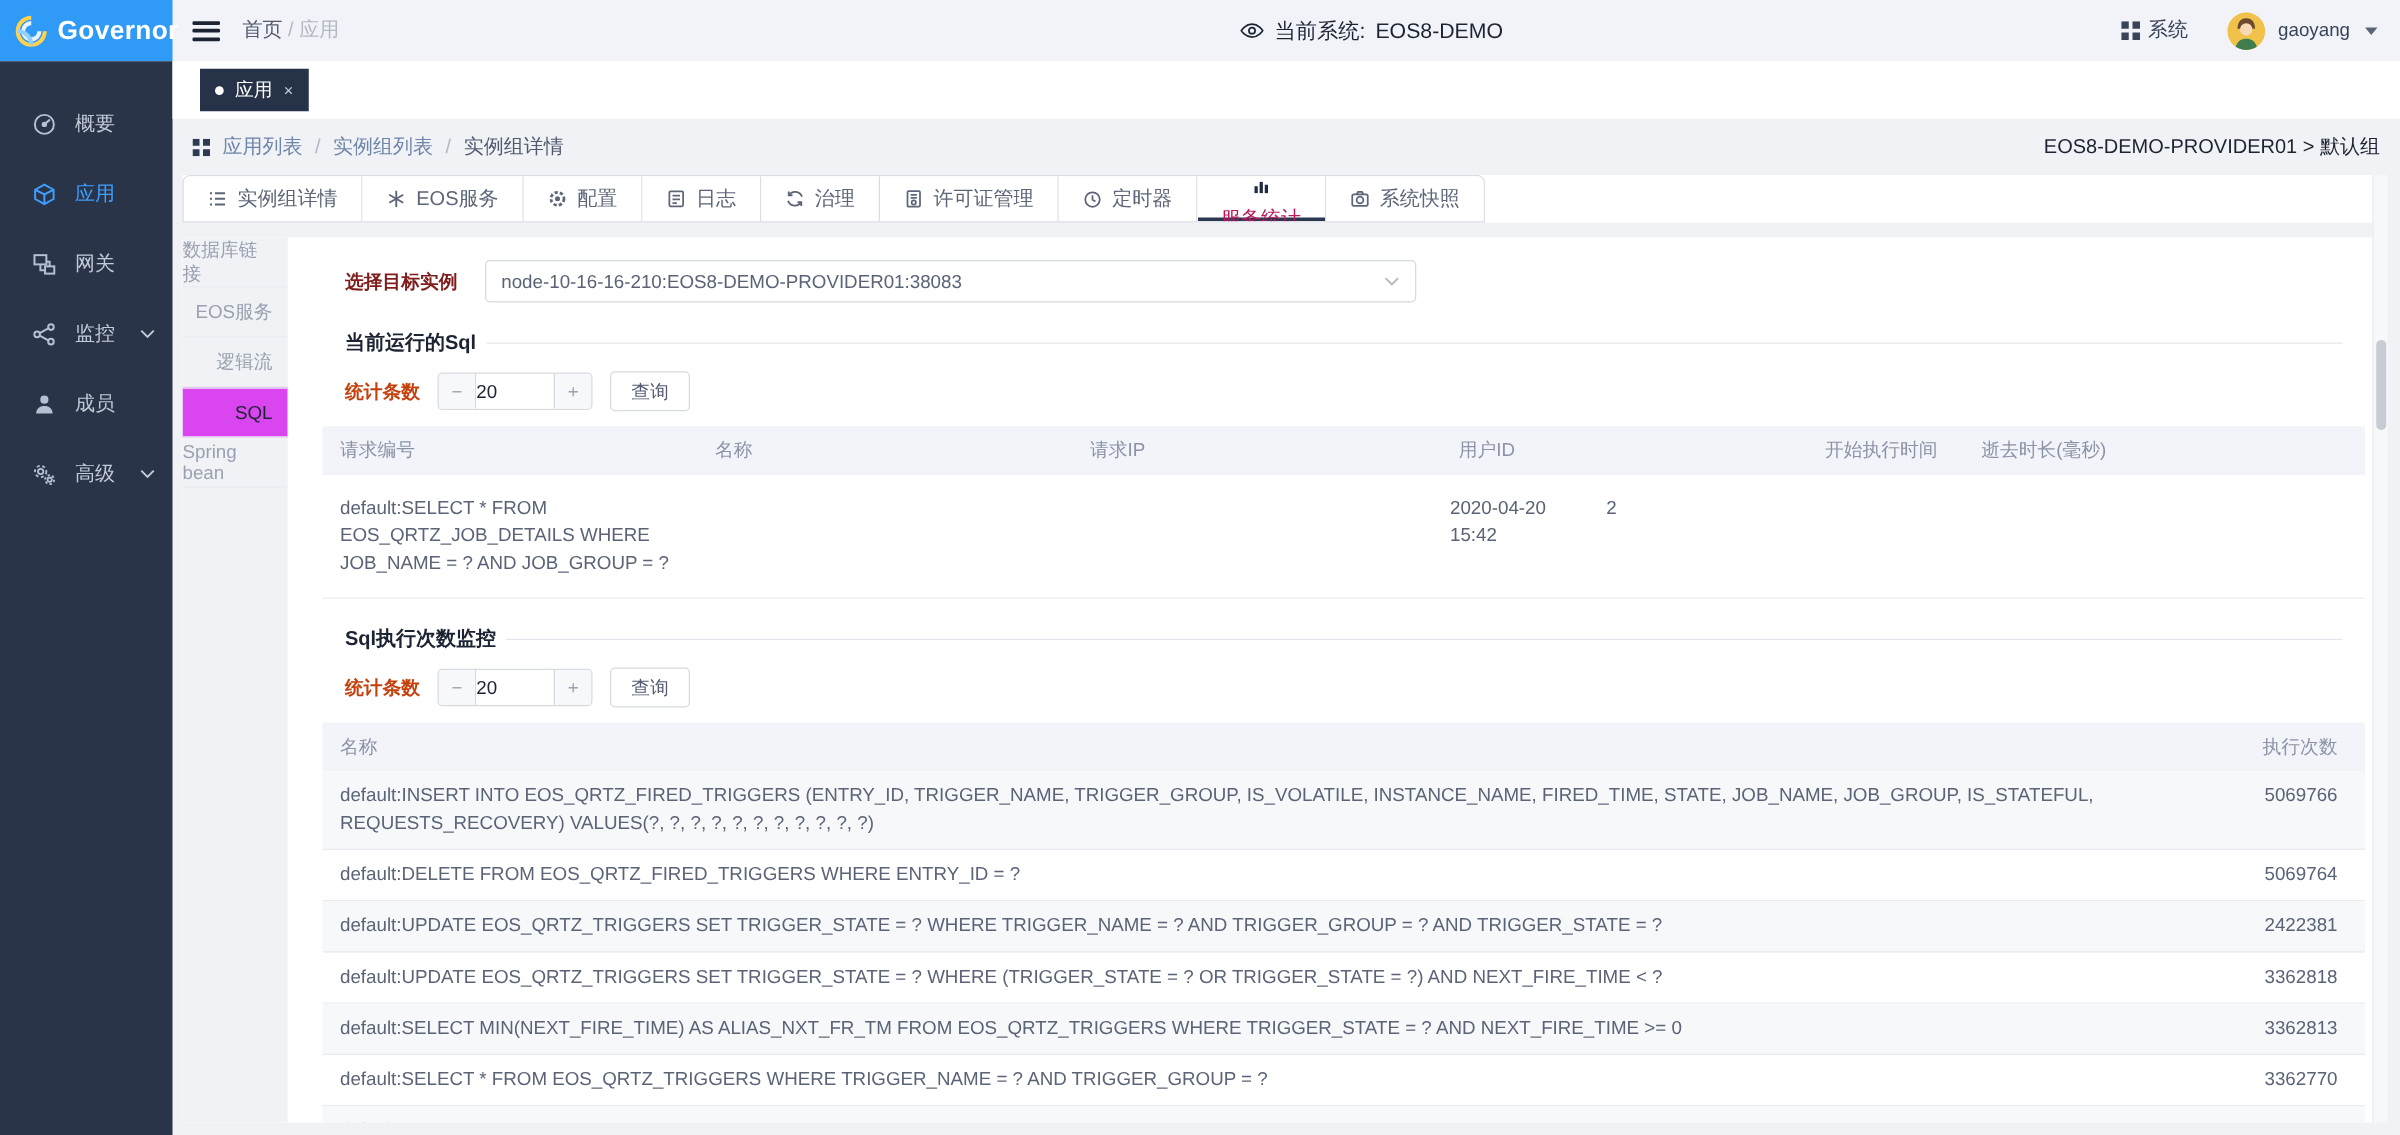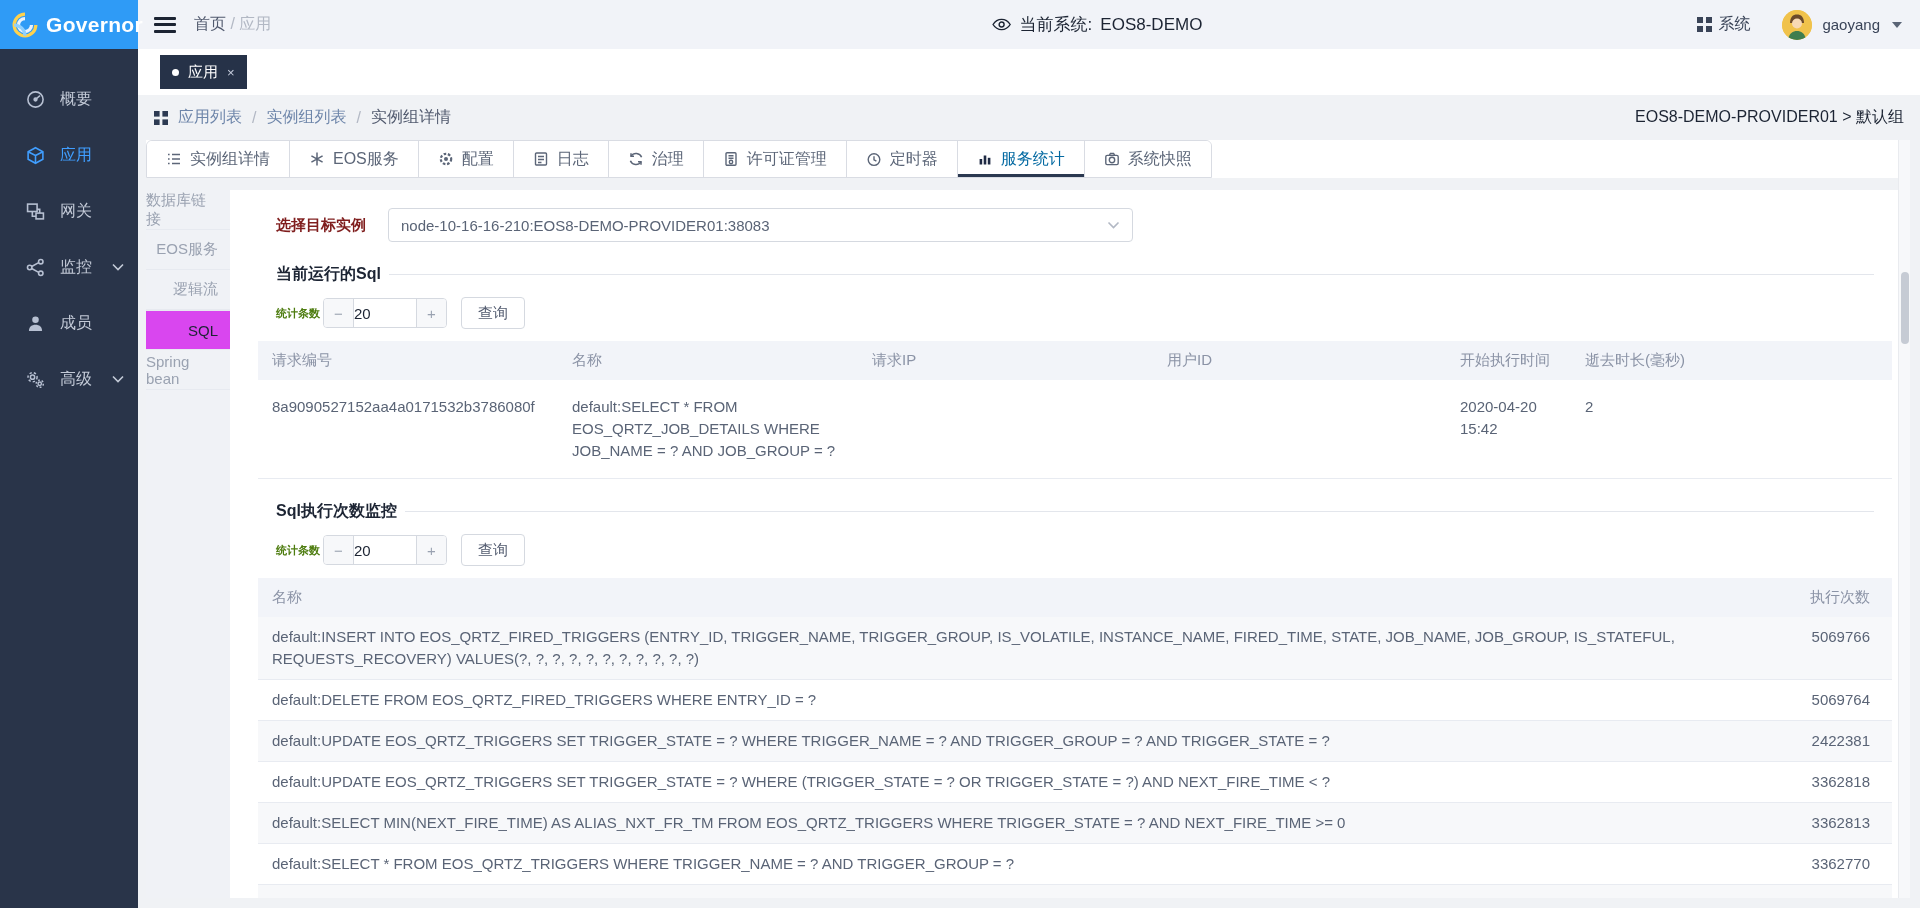--- a/index.html
+++ b/index.html
@@ -52,21 +52,21 @@
   .crumb-cur { color:#515a6e; }
   .crumb-context { margin-left:auto; color:#1c2433; font-size:16px; }
 
   
   .content-pad { flex:1; padding:0 16px 0 8px; display:flex; flex-direction:column; min-height:0; }
   .tabs-row { height:38px; background:#fff; display:flex; align-items:stretch; }
   .tabs-set { display:flex; border:1px solid #d9dce3; border-radius:6px 6px 0 0; overflow:hidden; }
   .tab { display:flex; align-items:center; gap:8px; padding:0 19px; font-size:16px; color:#5c6678;
     border-right:1px solid #d9dce3; cursor:pointer; background:#fff; }
   .tab:last-child { border-right:none; }
-  .tab.active { color:#0369a1; box-shadow:inset 0 -3px 0 0 #2b3950; }
+  .tab.active { color:#be185d; box-shadow:inset 0 -3px 0 0 #2b3950;flex-direction:column; }
   .tab .ticon { color:#5c6678; }
   .tab.active .ticon { color:#1f2a44; }
 
   .gap12 { height:12px; }
 
   
   .card { flex:1; background:#fff; display:flex; min-height:0; overflow:hidden; margin-bottom:10px; }
   .subnav { width:84px; background:#f0f2f6; flex-shrink:0; }
   .subnav-item { height:40px; display:flex; align-items:center; justify-content:flex-end; padding-right:12px;
     color:#9aa2b1; font-size:15px; cursor:pointer; border-bottom:1px solid #e7eaf0; background:#f0f2f6; }
@@ -78,21 +78,21 @@
   .select-label { font-weight:bold; color:#7f1d1d; font-size:15px; width:112px; }
   .select-box { width:745px; height:34px; border:1px solid #d5d9e0; border-radius:4px; background:#fff;
     display:flex; align-items:center; padding:0 12px; font-size:15px; color:#5a6476; cursor:pointer; }
   .select-box .chev { margin-left:auto; color:#b2b8c4; }
 
   .section-title { display:flex; align-items:center; margin-top:22px; }
   .section-title .st-text { font-weight:bold; font-size:16px; color:#1c2433; white-space:nowrap; }
   .section-title .st-line { flex:1; height:1px; background:#e3e6ec; margin-left:8px; }
 
   .controls { display:flex; align-items:center; margin-top:12px; }
-  .ctl-label { font-weight:bold; font-size:11px; color:#4d7c0f; margin-right:3px; }
+  .ctl-label { font-weight:bold; font-size:15px; color:#c2410c; margin-right:14px; }
   .stepper { display:flex; height:30px; border:1px solid #d5d9e0; border-radius:4px; overflow:hidden; }
   .step-btn { width:30px; display:flex; align-items:center; justify-content:center; background:#f7f8fa;
     color:#9aa2b1; font-size:15px; cursor:pointer; }
   .step-btn.minus { border-right:1px solid #d5d9e0; }
   .step-btn.plus { border-left:1px solid #d5d9e0; }
   .step-input { width:62px; border:none; outline:none; font-size:15px; color:#1c2433;
     font-family:"Liberation Sans","DejaVu Sans",sans-serif; }
   .query-btn { margin-left:14px; height:32px; padding:0 16px; background:#fff; border:1px solid #d5d9e0;
     border-radius:4px; font-size:15px; color:#515a6e; cursor:pointer;
     font-family:"Liberation Sans","DejaVu Sans",sans-serif; }
@@ -408,21 +408,20 @@
           <div class="tbl">
             <div class="tbl-head">
               <div class="c-reqid">请求编号</div>
               <div class="c-name">名称</div>
               <div class="c-ip">请求IP</div>
               <div class="c-uid">用户ID</div>
               <div class="c-start">开始执行时间</div>
               <div class="c-elapsed">逝去时长(毫秒)</div>
             </div>
             <div class="tbl-row row1-pad">
-              <div class="c-reqid">8a9090527152aa4a0171532b3786080f</div>
               <div class="c-name">default:SELECT * FROM EOS_QRTZ_JOB_DETAILS WHERE JOB_NAME = ? AND JOB_GROUP = ?</div>
               <div class="c-ip"></div>
               <div class="c-uid"></div>
               <div class="c-start">2020-04-20 15:42</div>
               <div class="c-elapsed">2</div>
             </div>
           </div>
 
           <div class="section-title">
             <span class="st-text">Sql执行次数监控</span>

